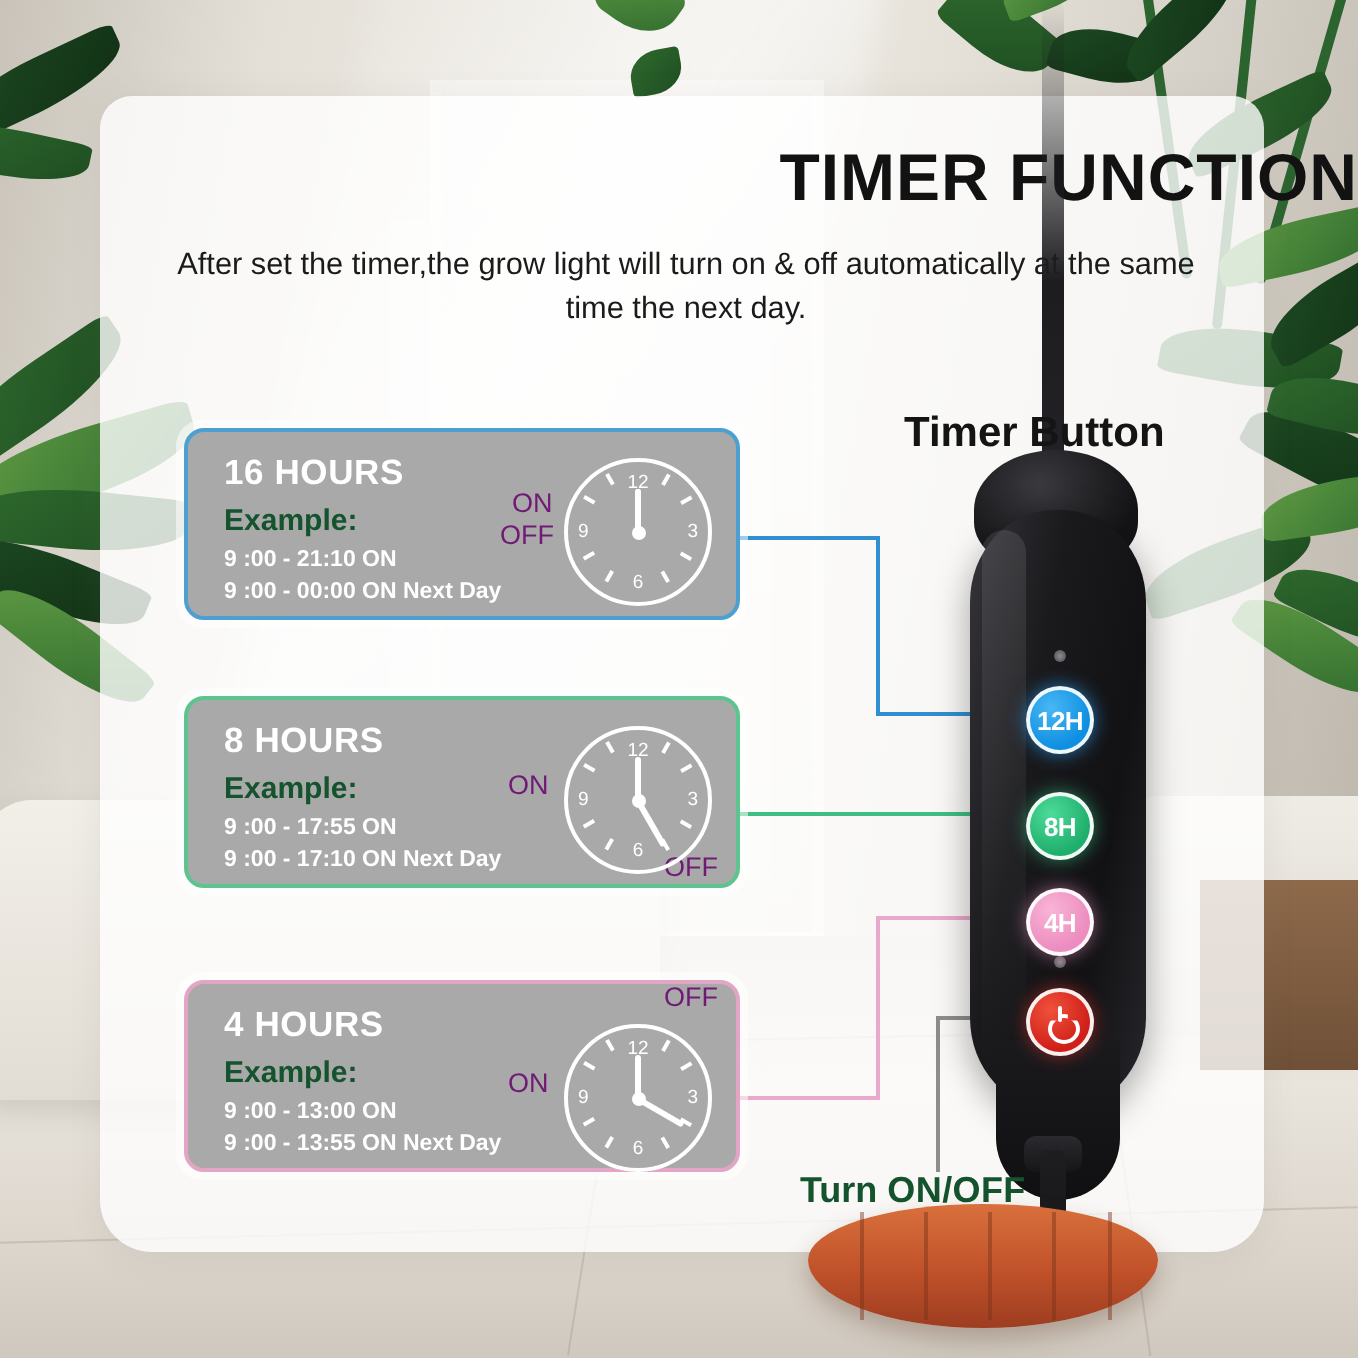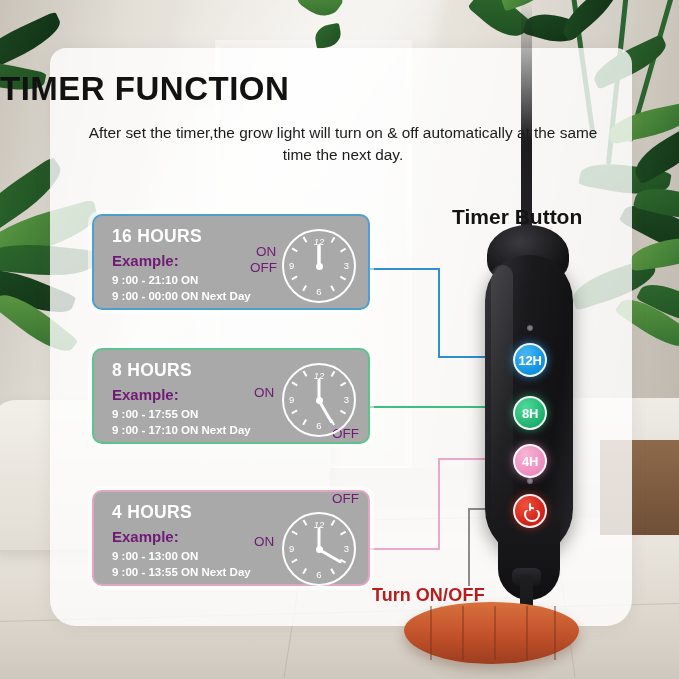--- a/index.html
+++ b/index.html
@@ -47,48 +47,48 @@
 
   
   .panel{position:absolute;left:50px;top:48px;width:582px;height:578px;
      background:rgba(255,255,255,.80);
      border-radius:16px 16px 26px 26px;
      box-shadow:0 2px 16px rgba(120,115,105,.12);}
   .panel-ghost{position:absolute;left:195px;top:110px;width:190px;height:330px;
      background:rgba(255,255,255,.28);}
 
   
-  .title{position:absolute;left:0;right:0;top:70px;text-align:left;
+  .title{position:absolute;left:0;right:0;top:70px;text-align:right;
      font-size:33px;font-weight:bold;color:#121212;letter-spacing:.5px;}
   .subtitle{position:absolute;left:88px;width:510px;top:122px;text-align:center;
      font-size:15.4px;color:#1b1b1b;line-height:1.42;}
 
   
   .card{position:absolute;left:92px;width:278px;height:96px;border-radius:10px;
      background:#a9a9a9;box-sizing:border-box;}
   .card.c12{top:214px;border:2px solid #4d9fd0;}
   .card.c8 {top:348px;border:2px solid #5ec48f;}
   .card.c4 {top:490px;border:2px solid #e2a6c4;}
   .card-outer{position:absolute;left:88px;width:286px;height:104px;border-radius:13px;
      background:rgba(255,255,255,.55);}
   .co12{top:210px;} .co8{top:344px;} .co4{top:486px;}
 
   .card-title{position:absolute;left:18px;top:10px;font-size:17.5px;font-weight:bold;
      color:#ffffff;letter-spacing:.3px;}
-  .card-ex{position:absolute;left:18px;top:36px;font-size:15px;font-weight:bold;color:#701a75;}
+  .card-ex{position:absolute;left:18px;top:36px;font-size:15px;font-weight:bold;color:#14532d;}
   .card-l1{position:absolute;left:18px;top:58px;font-size:11.5px;font-weight:bold;color:#ffffff;}
   .card-l2{position:absolute;left:18px;top:74px;font-size:11.5px;font-weight:bold;color:#ffffff;}
 
   
   .clock{position:absolute;width:70px;height:70px;border:2.5px solid #fff;border-radius:50%;
      right:12px;top:13px;}
   .tick{position:absolute;left:50%;top:2px;width:1.6px;height:6px;background:#fff;
      transform-origin:50% 31px;margin-left:-.8px;}
   .num{position:absolute;color:#fff;font-size:9.5px;line-height:1;}
-  .n12{left:50%;top:6px;transform:translateX(-50%);font-style:italic;}
+  .n12{left:50%;top:6px;transform:translateX(-50%);}
   .n3{right:5px;top:50%;transform:translateY(-50%);}
   .n6{left:50%;bottom:5px;transform:translateX(-50%);}
   .n9{left:5px;top:50%;transform:translateY(-50%);}
   .hand{position:absolute;left:50%;top:50%;background:#fff;border-radius:2px;
      transform-origin:0% 50%;height:3px;}
   .hub{position:absolute;left:50%;top:50%;width:7px;height:7px;margin:-3.5px 0 0 -3.5px;
      background:#fff;border-radius:50%;}
   .onlbl,.offlbl{position:absolute;color:#701a75;font-size:13.5px;}
 
   
@@ -139,21 +139,21 @@
        background:radial-gradient(circle,#8b8b90,#4a4a4e);}
   .led1{left:527px;top:325px;}
   .led2{left:527px;top:478px;}
 
   .dot{position:absolute;width:9px;height:9px;border-radius:50%;}
   .dot.b{background:#2f8fd0;} .dot.g{background:#3fbe82;}
   .dot.p{background:#eaa9cb;} .dot.gy{background:#9a9a9a;}
 
   
   .lbl-timer{position:absolute;left:452px;top:205px;font-size:21px;font-weight:bold;color:#141414;}
-  .lbl-onoff{position:absolute;left:372px;top:585px;font-size:18px;color:#b91c1c;}
+  .lbl-onoff{position:absolute;left:400px;top:585px;font-size:18px;color:#14532d;}
   .lbl-onoff .lite{font-weight:bold;}
   .lbl-onoff .hvy{font-weight:bold;letter-spacing:.2px;}
 
   
   .pouf{position:absolute;left:404px;top:602px;width:175px;height:62px;
      background:linear-gradient(180deg,#d9703c 0%,#c0512a 55%,#9d3d20 100%);
      border-radius:50%/45% 45% 55% 55%;box-shadow:0 6px 12px rgba(90,50,30,.3);}
   .pouf-seam{position:absolute;top:4px;width:1.5px;height:54px;background:rgba(120,50,25,.45);}
 </style>
 </head>

